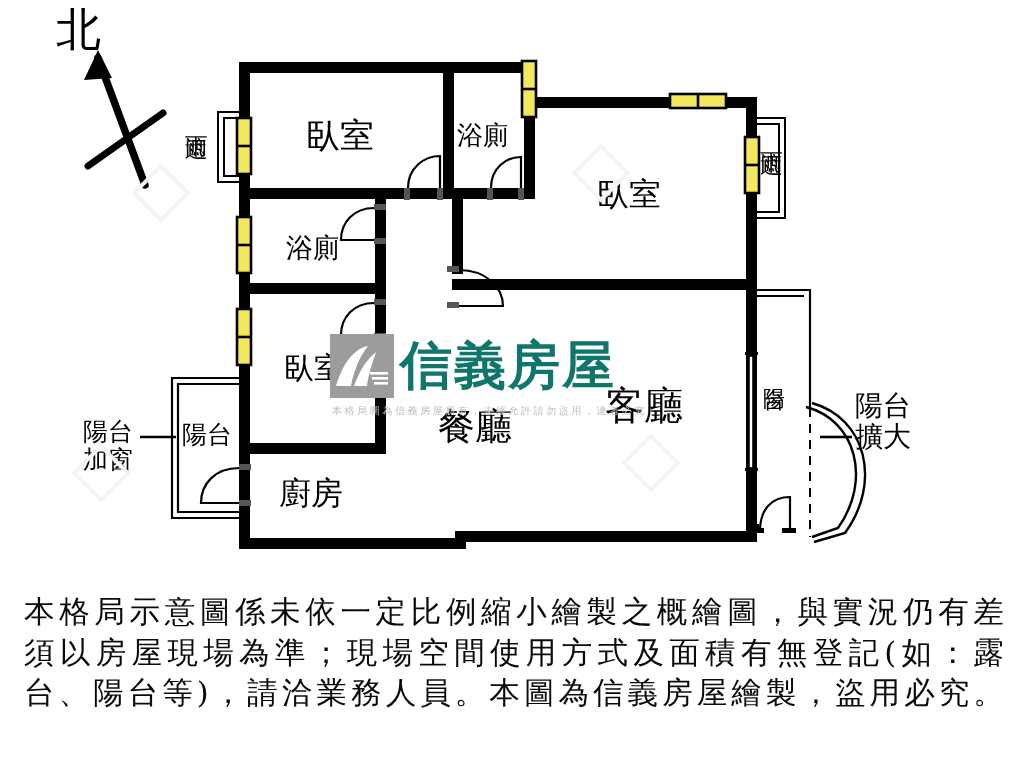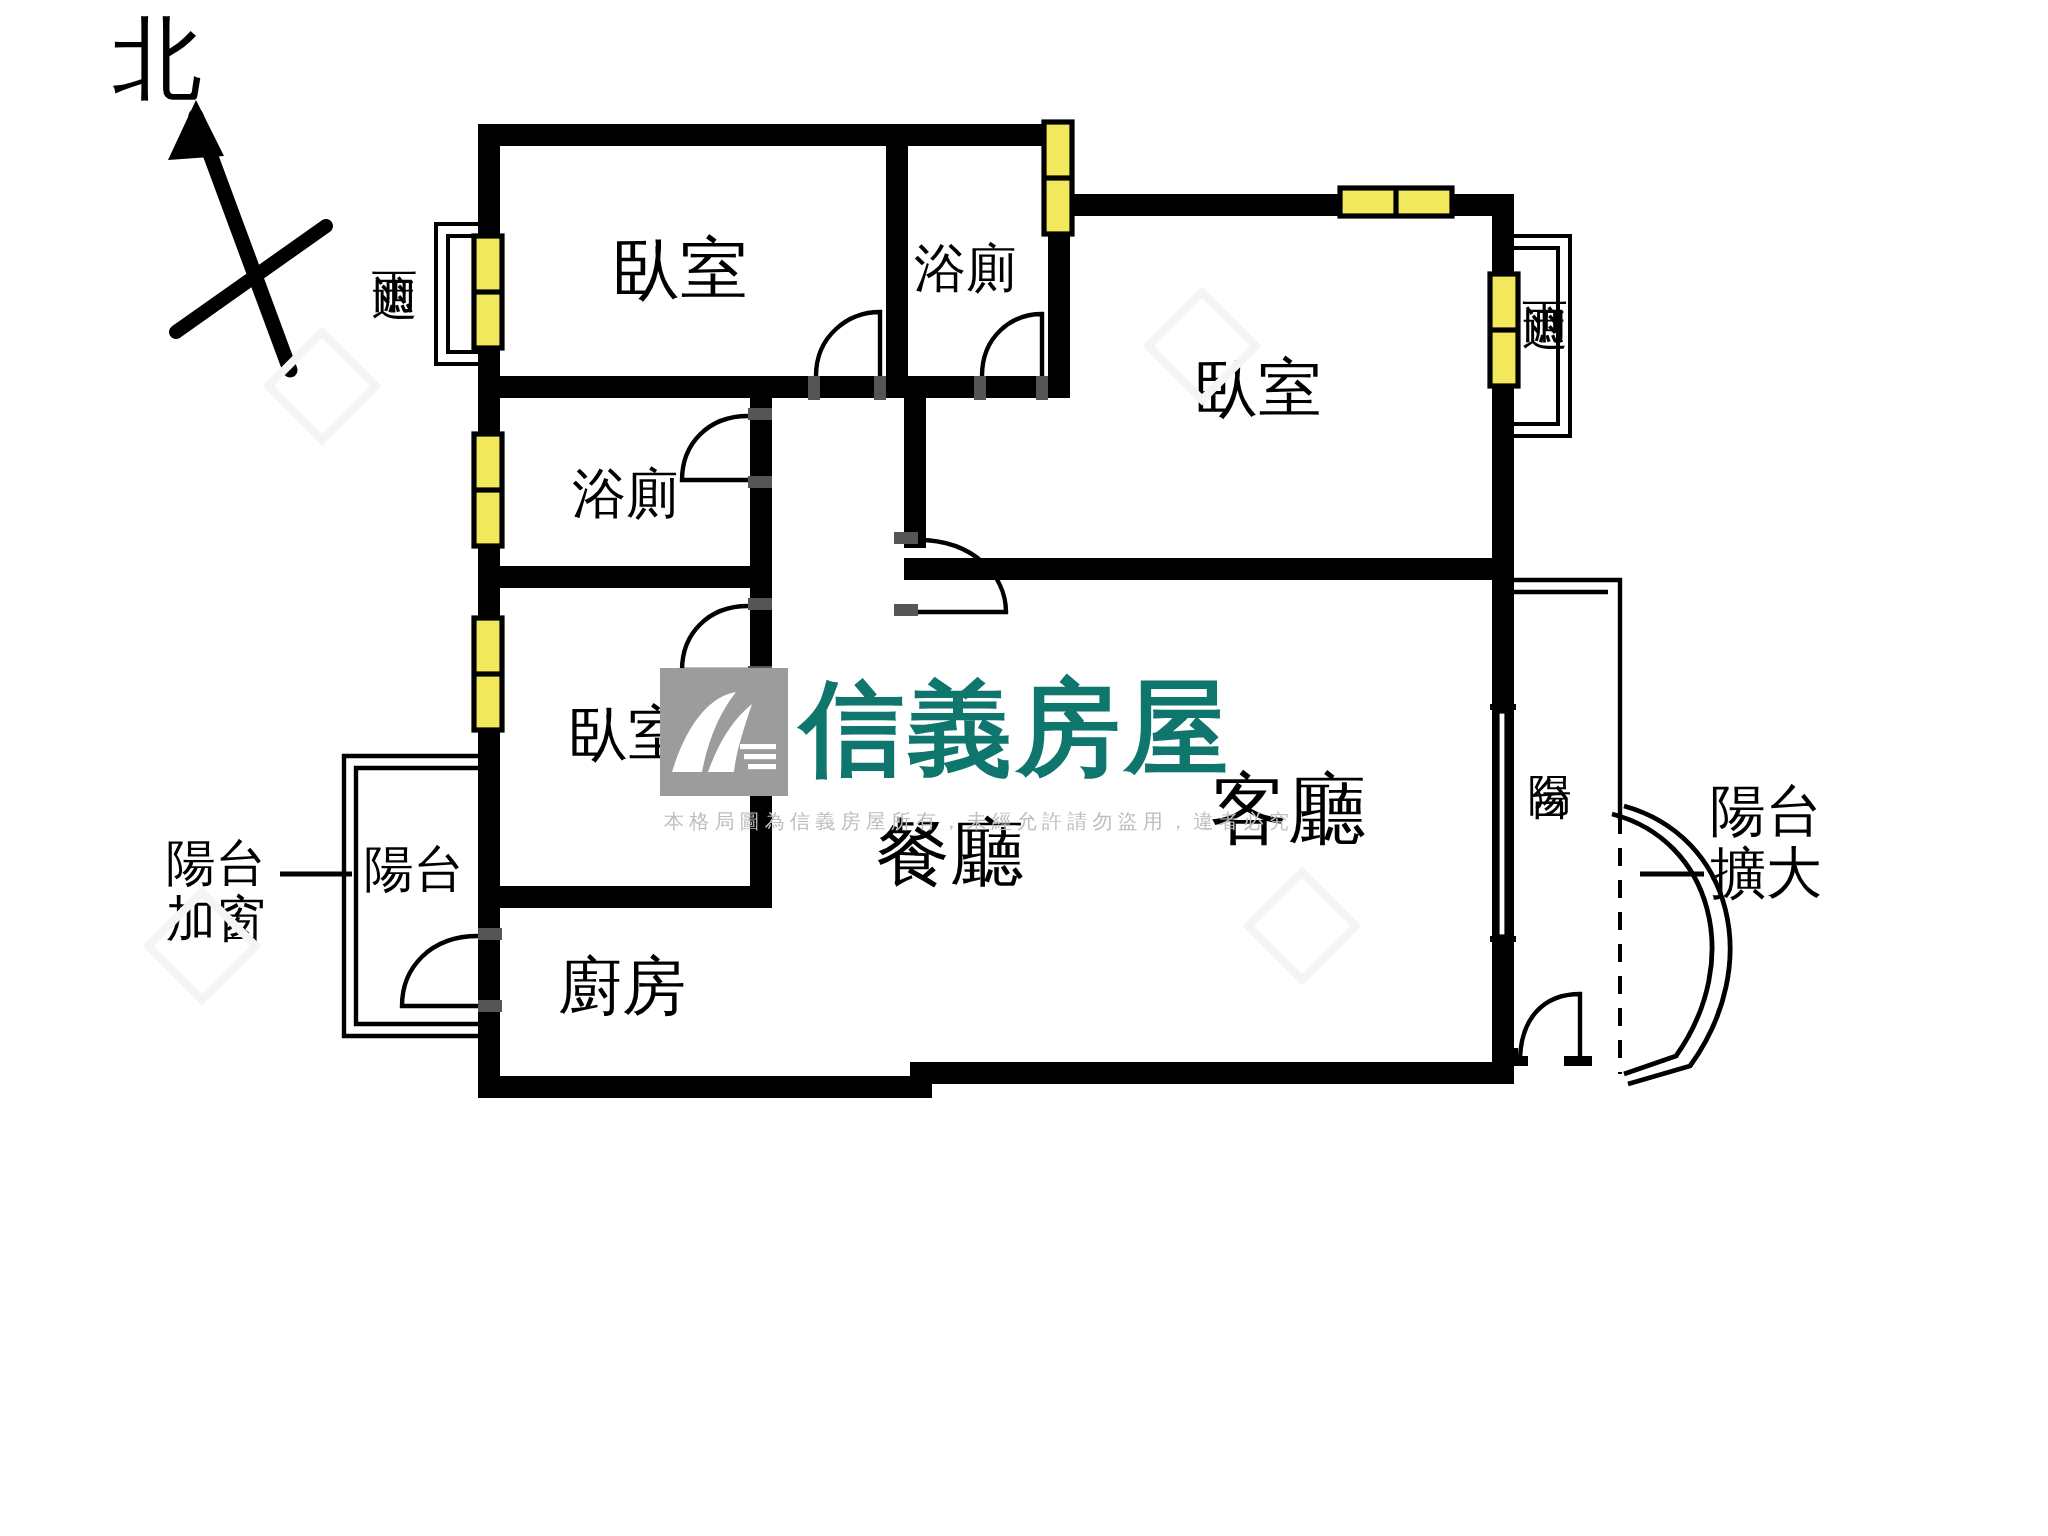--- a/index.html
+++ b/index.html
@@ -311,15 +311,18 @@
         <rect x="36" y="30" width="18" height="2.6" fill="#ffffff"></rect>
         <rect x="38" y="35" width="16" height="2.6" fill="#ffffff"></rect>
         <rect x="40" y="40" width="14" height="2.6" fill="#ffffff"></rect>
       </svg>
     </div>
     <div id="wm-text">信義房屋</div>
     <div id="wm-sub">本格局圖為信義房屋所有，未經允許請勿盜用，違者必究</div>
   </div>
 
   <div id="disclaimer">
+    <span class="dl">本格局示意圖係未依一定比例縮小繪製之概繪圖，與實況仍有差</span>
+    <span class="dl">須以房屋現場為準；現場空間使用方式及面積有無登記(如：露</span>
+    <span class="dl">台、陽台等)，請洽業務人員。本圖為信義房屋繪製，盜用必究。</span>
   </div>
 
 </div>
 
 </body></html>

